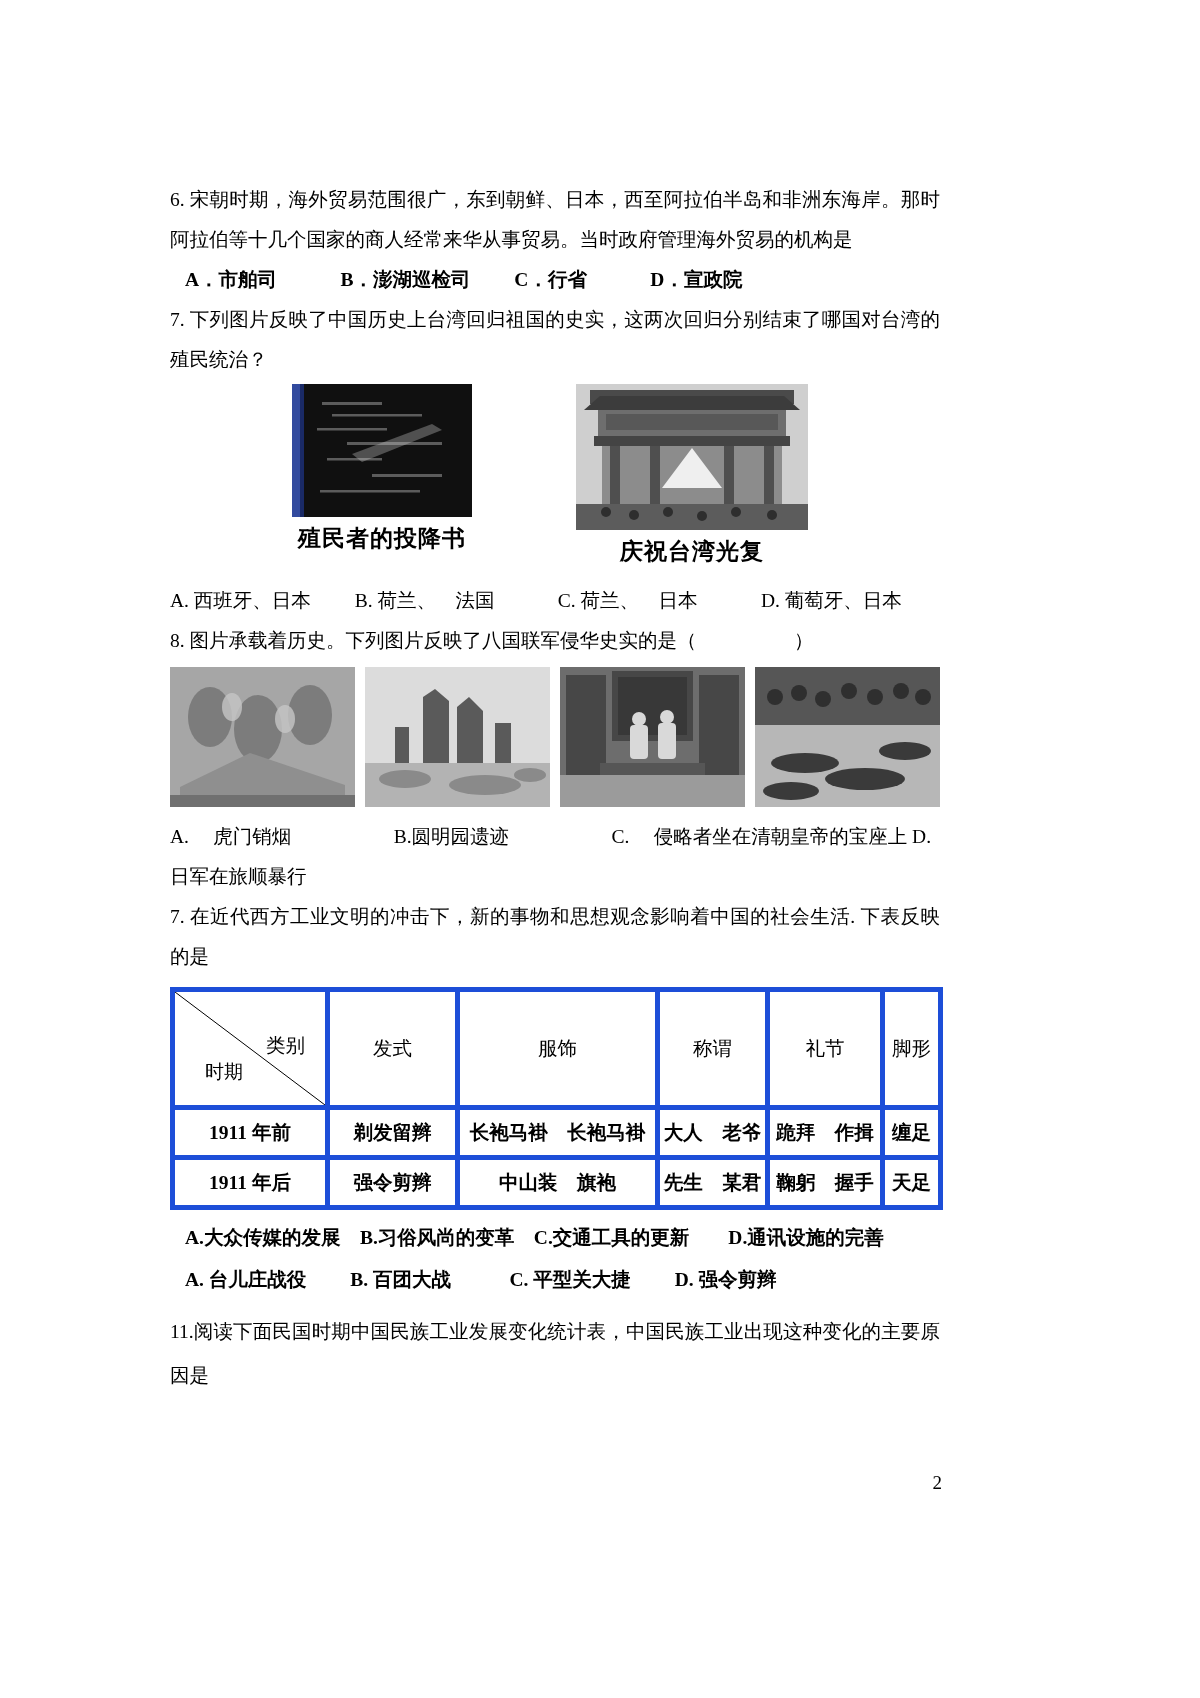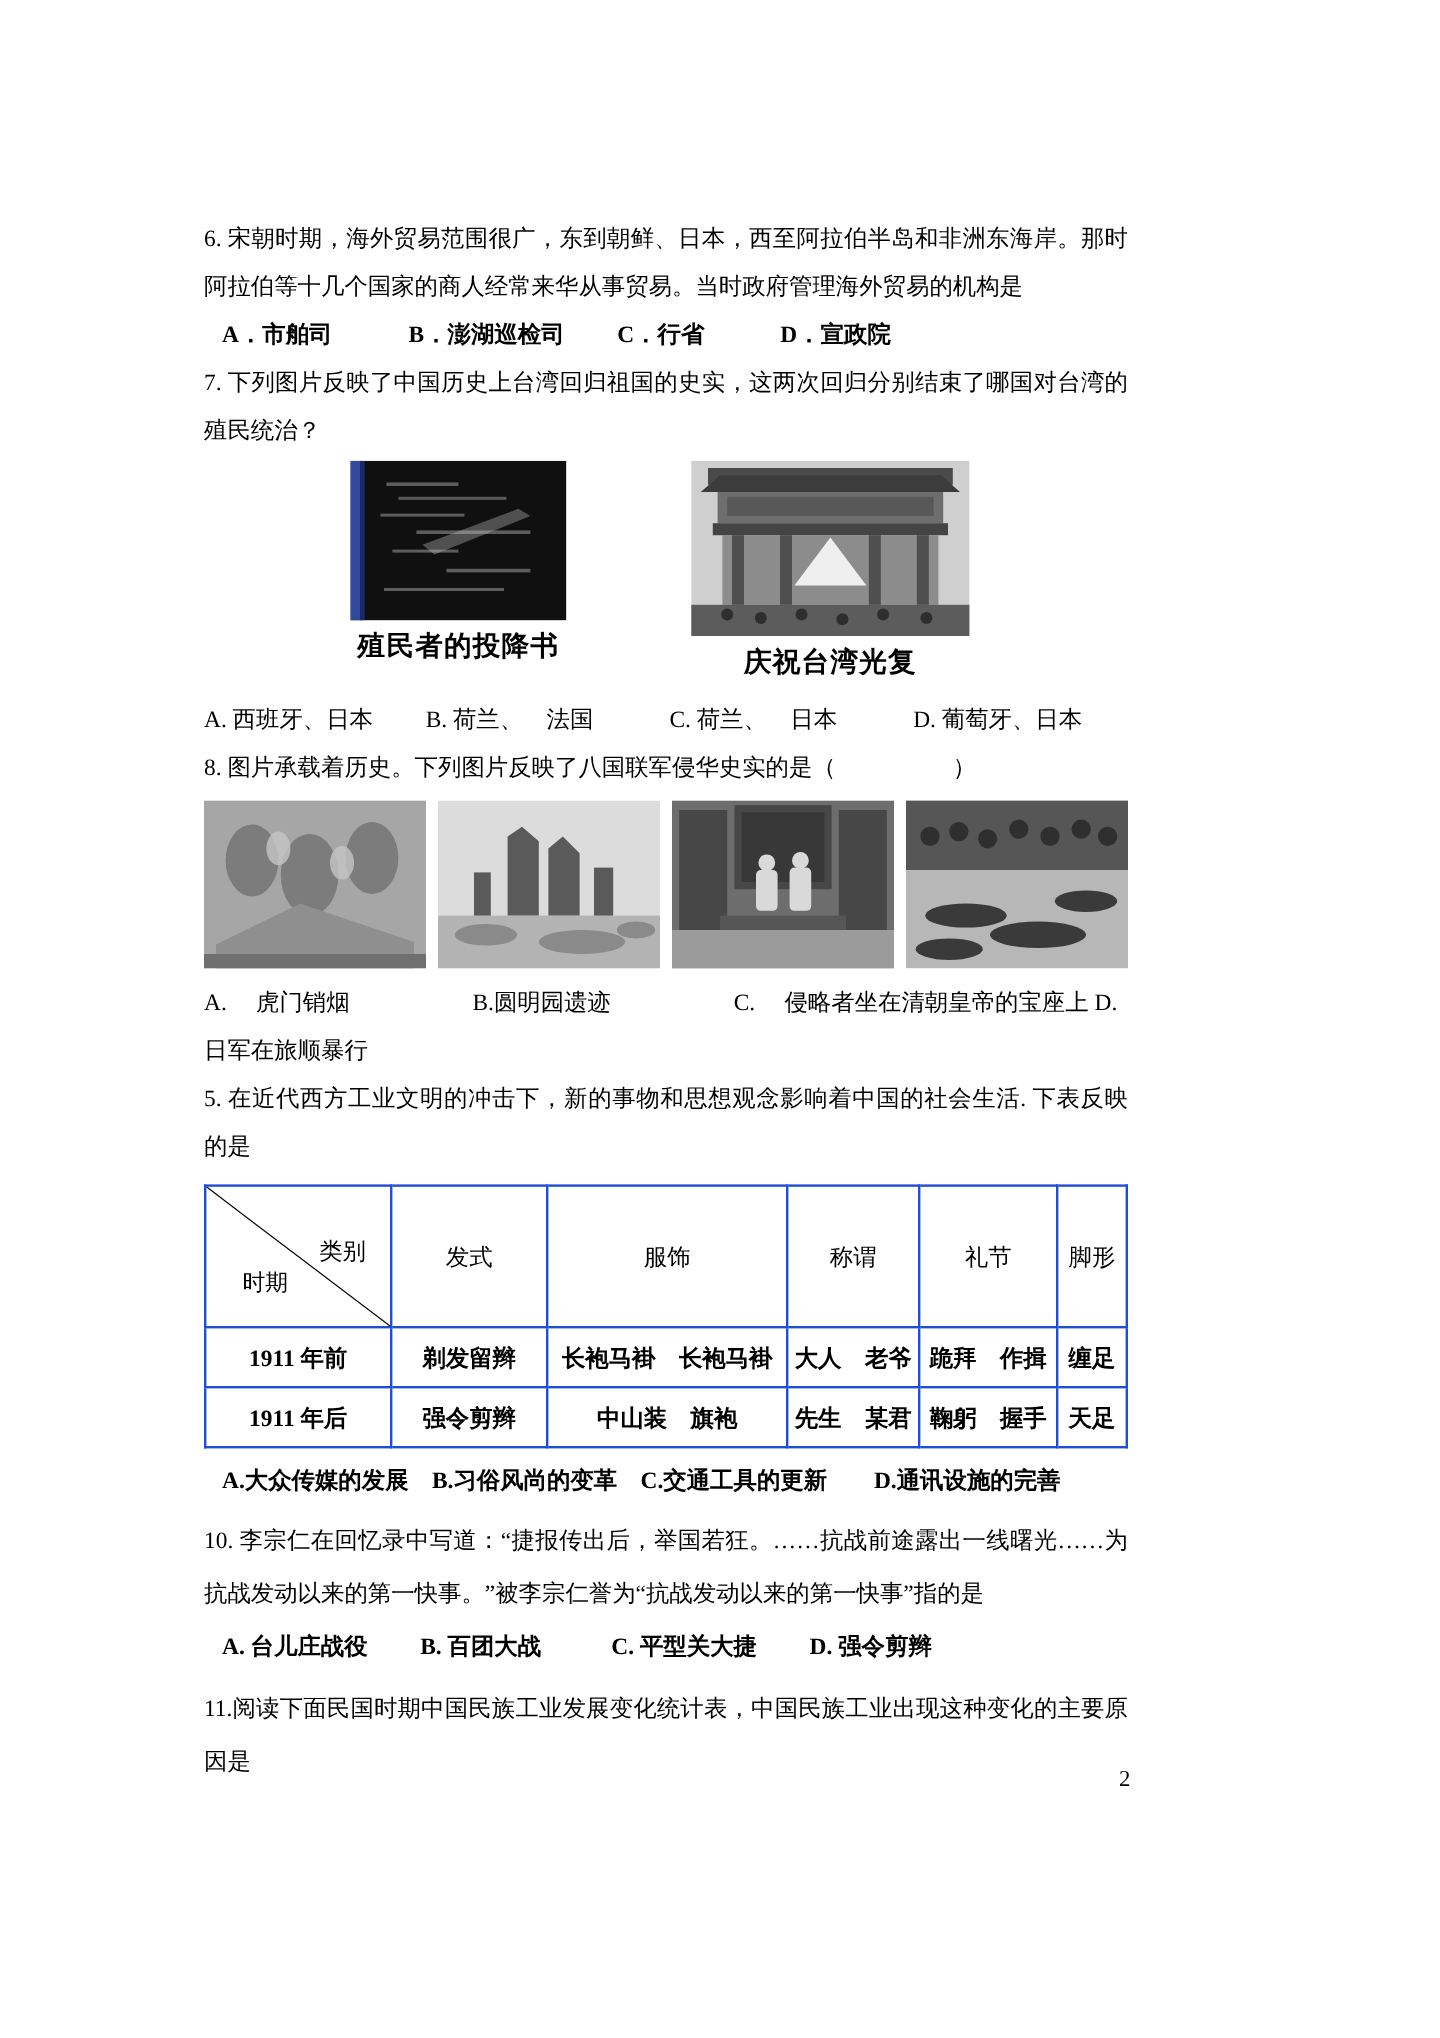--- a/index.html
+++ b/index.html
@@ -60,21 +60,21 @@
   }
 
   
   table.customs {
     border-collapse: collapse;
     width: 768px;
     margin: 10px 0 8px 0;
     table-layout: fixed;
   }
   table.customs td {
-    border: 2px solid #1d4ed8;
+    border: 5px solid #1d4ed8;
     text-align: center;
     vertical-align: middle;
     font-size: 19.5px;
     padding: 2px 2px;
   }
   tr.hdr-row td { height: 118px; }
   tr.data-row td { height: 50px; font-weight: bold; }
   td.diag { position: relative; padding: 0; }
   .diagline {
     position: absolute;
@@ -243,21 +243,21 @@
           <ellipse cx="150" cy="84" rx="26" ry="9"></ellipse>
           <ellipse cx="36" cy="124" rx="28" ry="9"></ellipse>
         </g>
       </svg>
     </span>
   </div>
 
   <p class="opts">A.　 虎门销烟　　　　　 B.圆明园遗迹　　　　　 C.　 侵略者坐在清朝皇帝的宝座上 D.</p>
   <p class="opts">日军在旅顺暴行</p>
 
-  <p class="para">5.  在近代西方工业文明的冲击下，新的事物和思想观念影响着中国的社会生活. 下表反映的是</p>
+  <p class="para">7.  在近代西方工业文明的冲击下，新的事物和思想观念影响着中国的社会生活. 下表反映的是</p>
 
   <table class="customs">
     <colgroup>
       <col style="width:155px">
         <col style="width:130px">
         <col style="width:200px">
       <col style="width:110px">
         <col style="width:115px">
         <col style="width:58px">
     </colgroup>
@@ -290,20 +290,19 @@
       <td>中山装　旗袍</td>
       <td>先生　某君</td>
       <td>鞠躬　握手</td>
       <td>天足</td>
     </tr>
   </tbody>
     </table>
 
   <p class="opts indent">A.大众传媒的发展　B.习俗风尚的变革　C.交通工具的更新　　D.通讯设施的完善</p>
 
-  <p class="para wide q10-block">10.  李宗仁在回忆录中写道：“捷报传出后，举国若狂。……抗战前途露出一线曙光……为抗战发动以来的第一快事。”被李宗仁誉为“抗战发动以来的第一快事”指的是</p>
   <p class="opts indent" style="line-height:44px;">A. 台儿庄战役　　 B. 百团大战　　　C. 平型关大捷　　 D. 强令剪辫</p>
 
   <p class="para wide q11-block">11.阅读下面民国时期中国民族工业发展变化统计表，中国民族工业出现这种变化的主要原因是</p>
 
 </div>
 
 <div class="page-number">2</div>
 
 </body></html>

